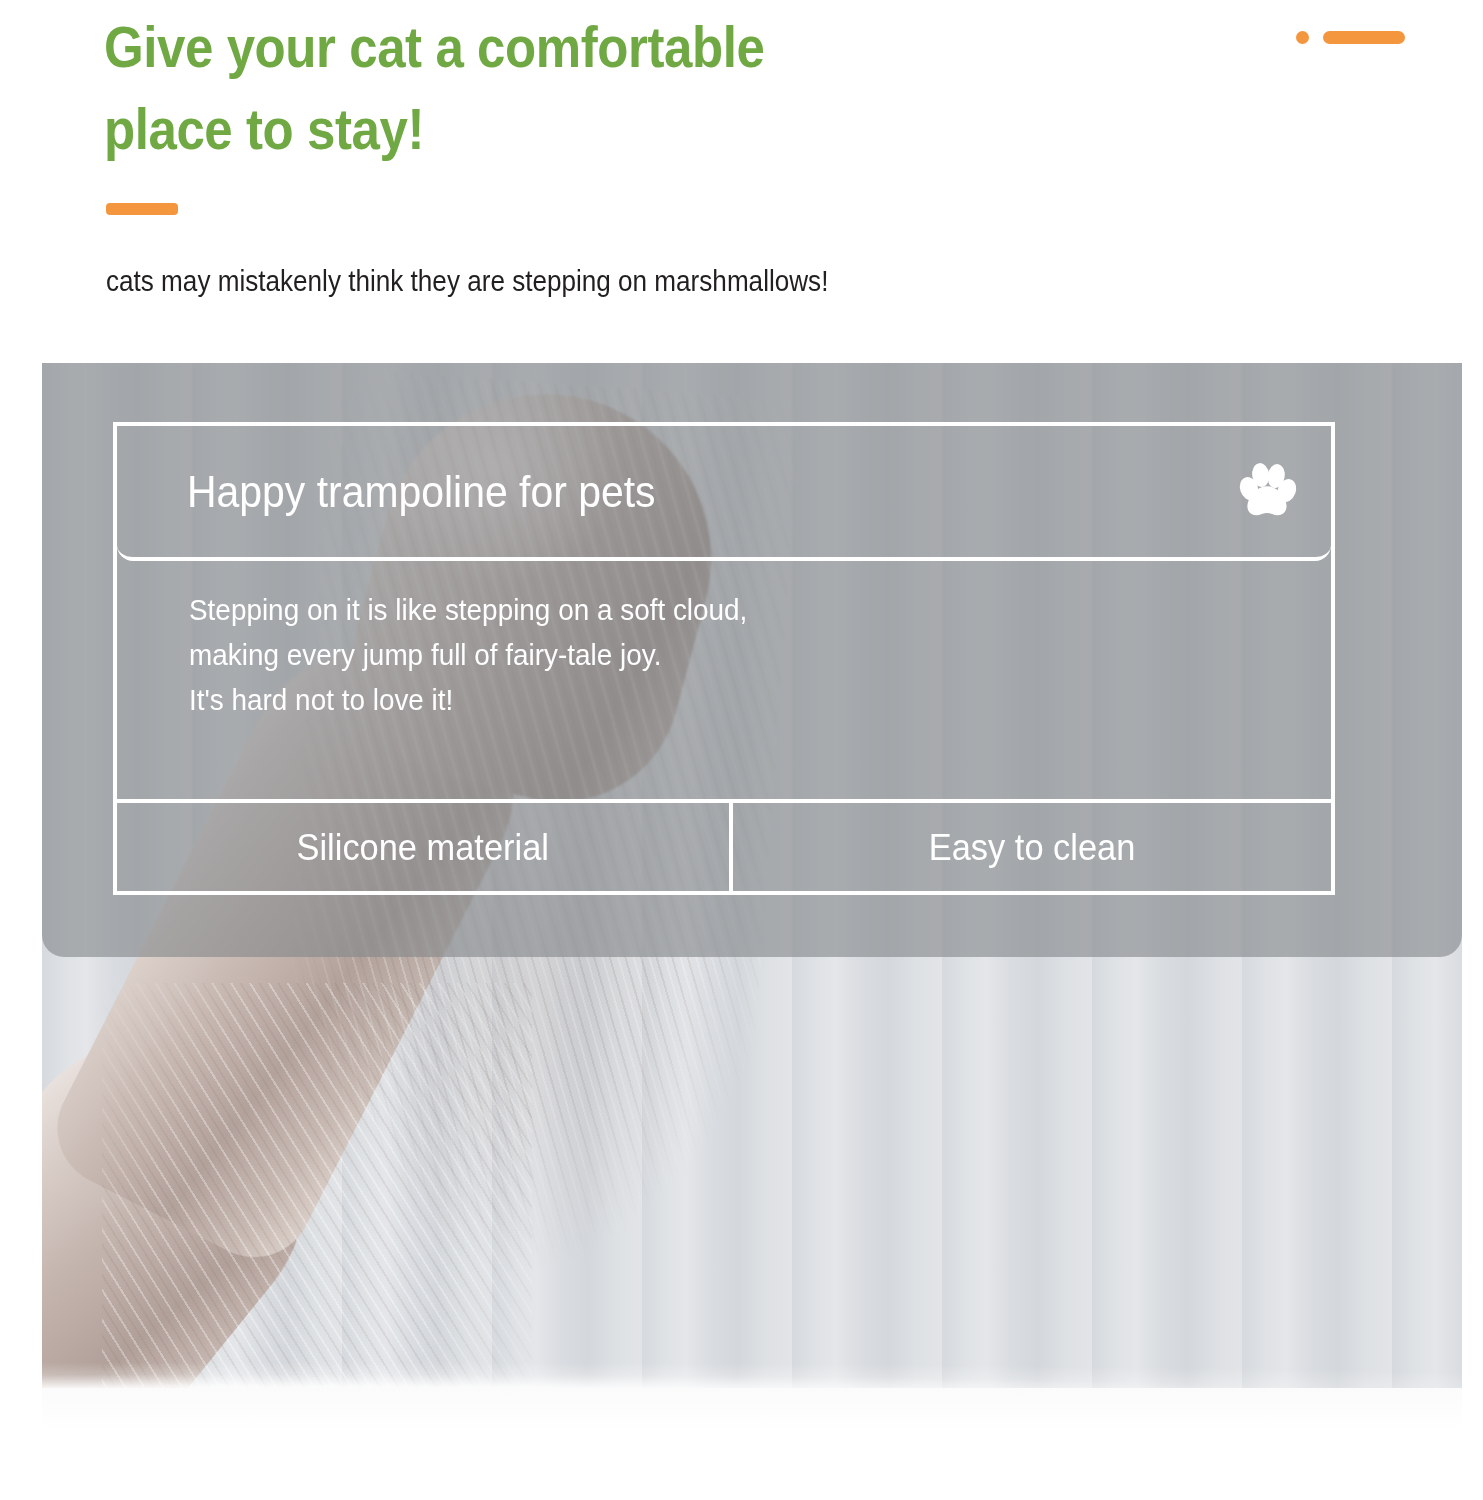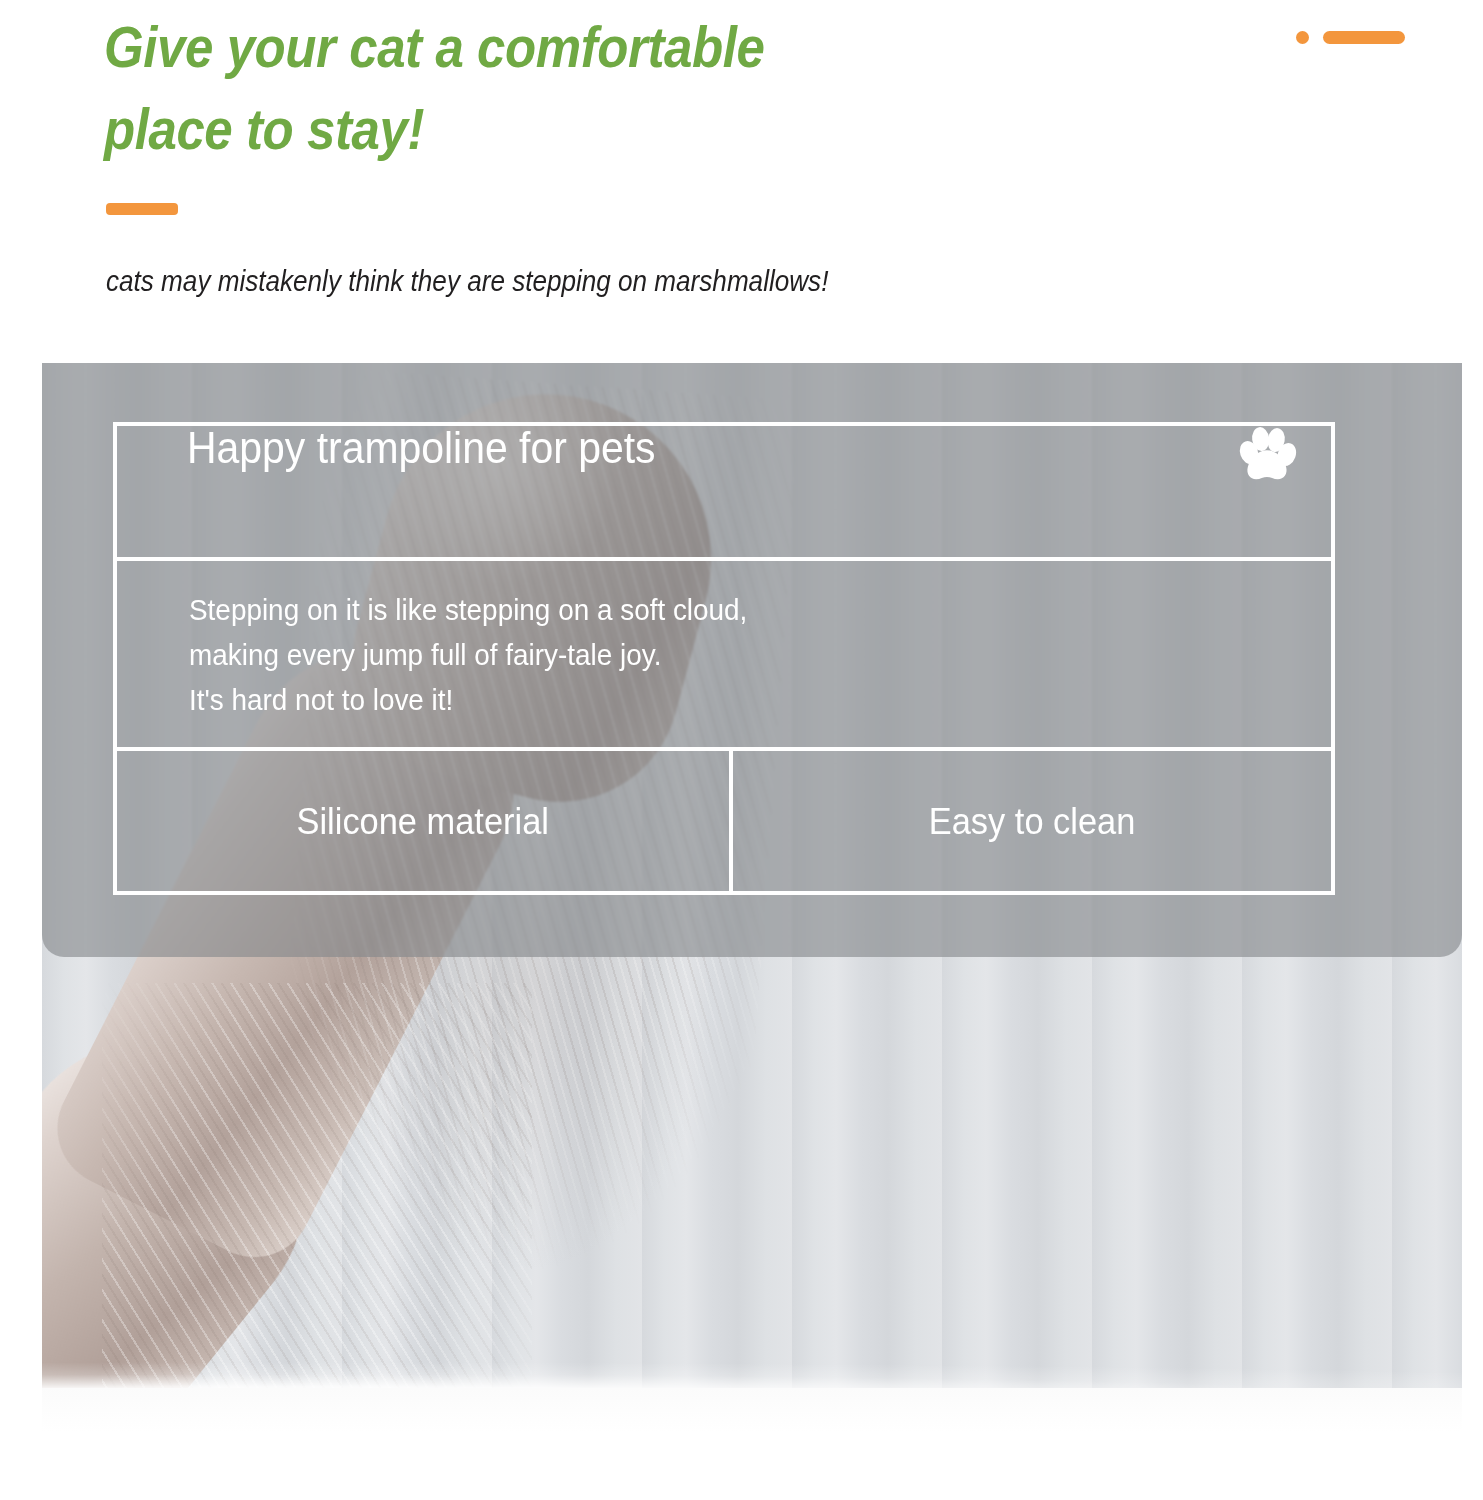--- a/index.html
+++ b/index.html
@@ -5,21 +5,21 @@
   html,body{margin:0;padding:0;}
   body{
     width:1483px;height:1500px;
     background:#ffffff;
     font-family:"Liberation Sans","DejaVu Sans",sans-serif;
     overflow:hidden;
     position:relative;
   }
 
   
-  #header{position:absolute;left:0;top:0;width:1483px;height:363px;background:#ffffff;font-style:italic;}
+  #header{position:absolute;left:0;top:0;width:1483px;height:363px;background:#ffffff;}
 
   #headline{
     position:absolute;left:104px;top:6px;width:1100px;
     font-weight:bold;
     font-size:58px;
     line-height:82px;
     letter-spacing:-0.5px;
     transform:scaleX(0.88);
     transform-origin:left top;
     color:#70a944;
@@ -130,32 +130,32 @@
 
   
   #card{
     position:absolute;left:71px;top:59px;width:1222px;height:473px;
     border:4px solid #ffffff;
     box-sizing:border-box;
     display:flex;flex-direction:column;
   }
   #card-head{
     height:135px;border-bottom:4px solid #ffffff;
-    display:flex;align-items:flex-start;justify-content:space-between;
-    padding:0 34px 0 70px;box-sizing:border-box;
+    display:flex;align-items:center;justify-content:space-between;
+    padding:0 34px 0 70px;box-sizing:border-box;border-radius:16px;
   }
   #card-title{
     color:#ffffff;font-size:44px;font-weight:400;line-height:1;
     transform:scaleX(0.93);transform-origin:left center;
     white-space:nowrap;
   }
   #paw-icon{display:block;width:62px;height:60px;flex:0 0 auto;}
 
   #card-body{
-    height:190px;border-bottom:4px solid #ffffff;
+    height:242px;border-bottom:4px solid #ffffff;
     padding:26px 0 12px 72px;box-sizing:border-box;
   }
   #card-desc{
     color:#ffffff;font-size:30px;line-height:45px;font-weight:400;
     transform:scaleX(0.93);transform-origin:left top;
     white-space:pre-line;
   }
 
   #card-features{flex:1;display:flex;}
   .feature{

